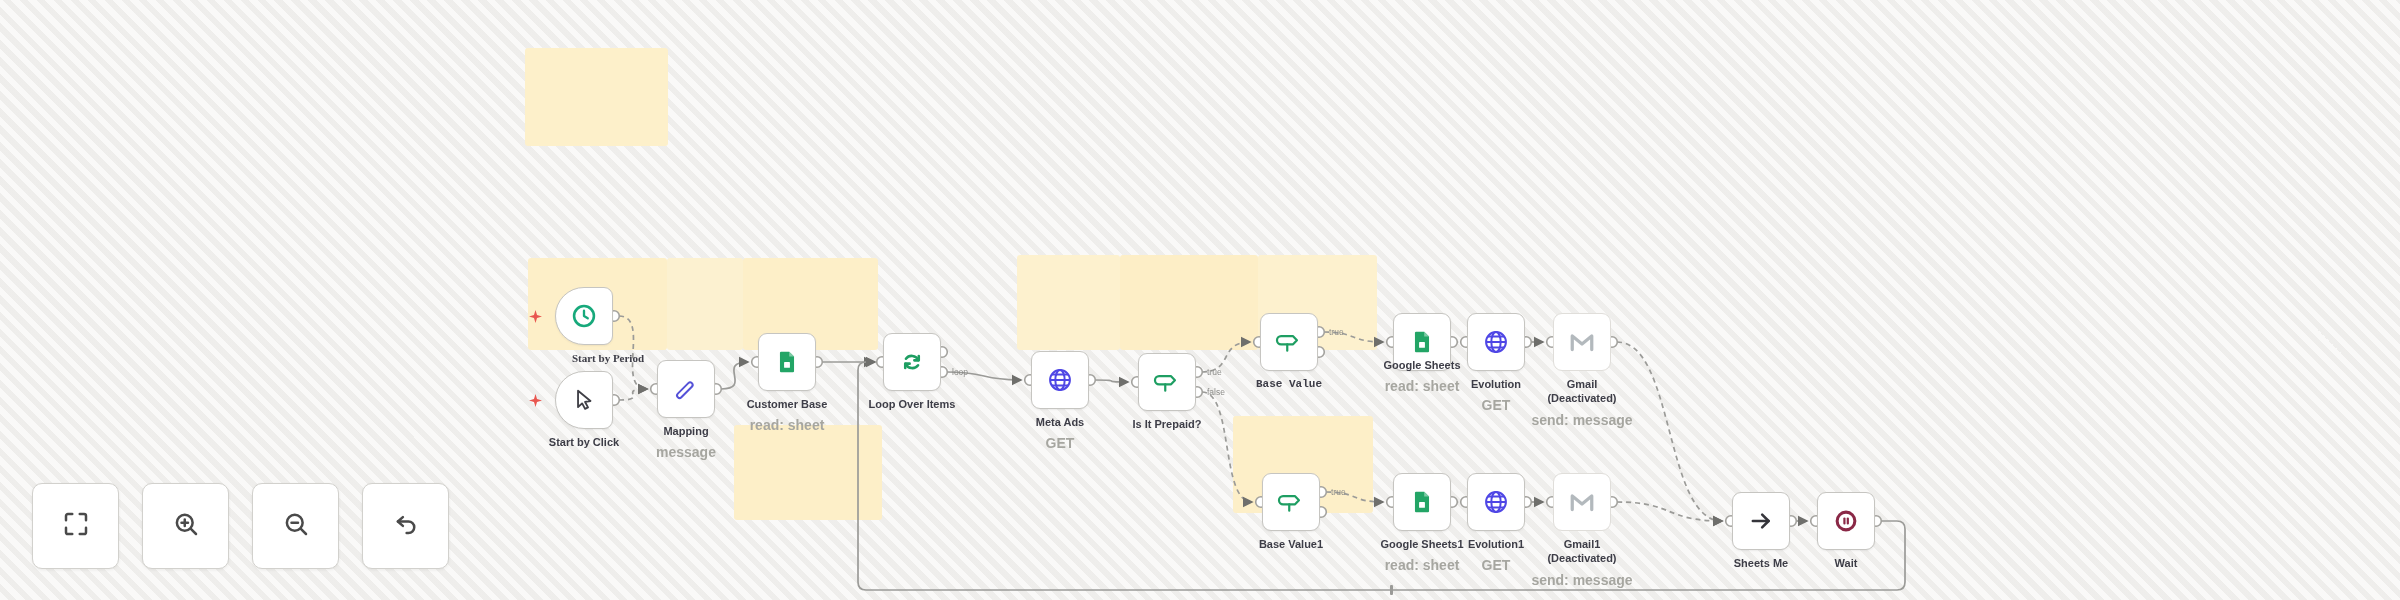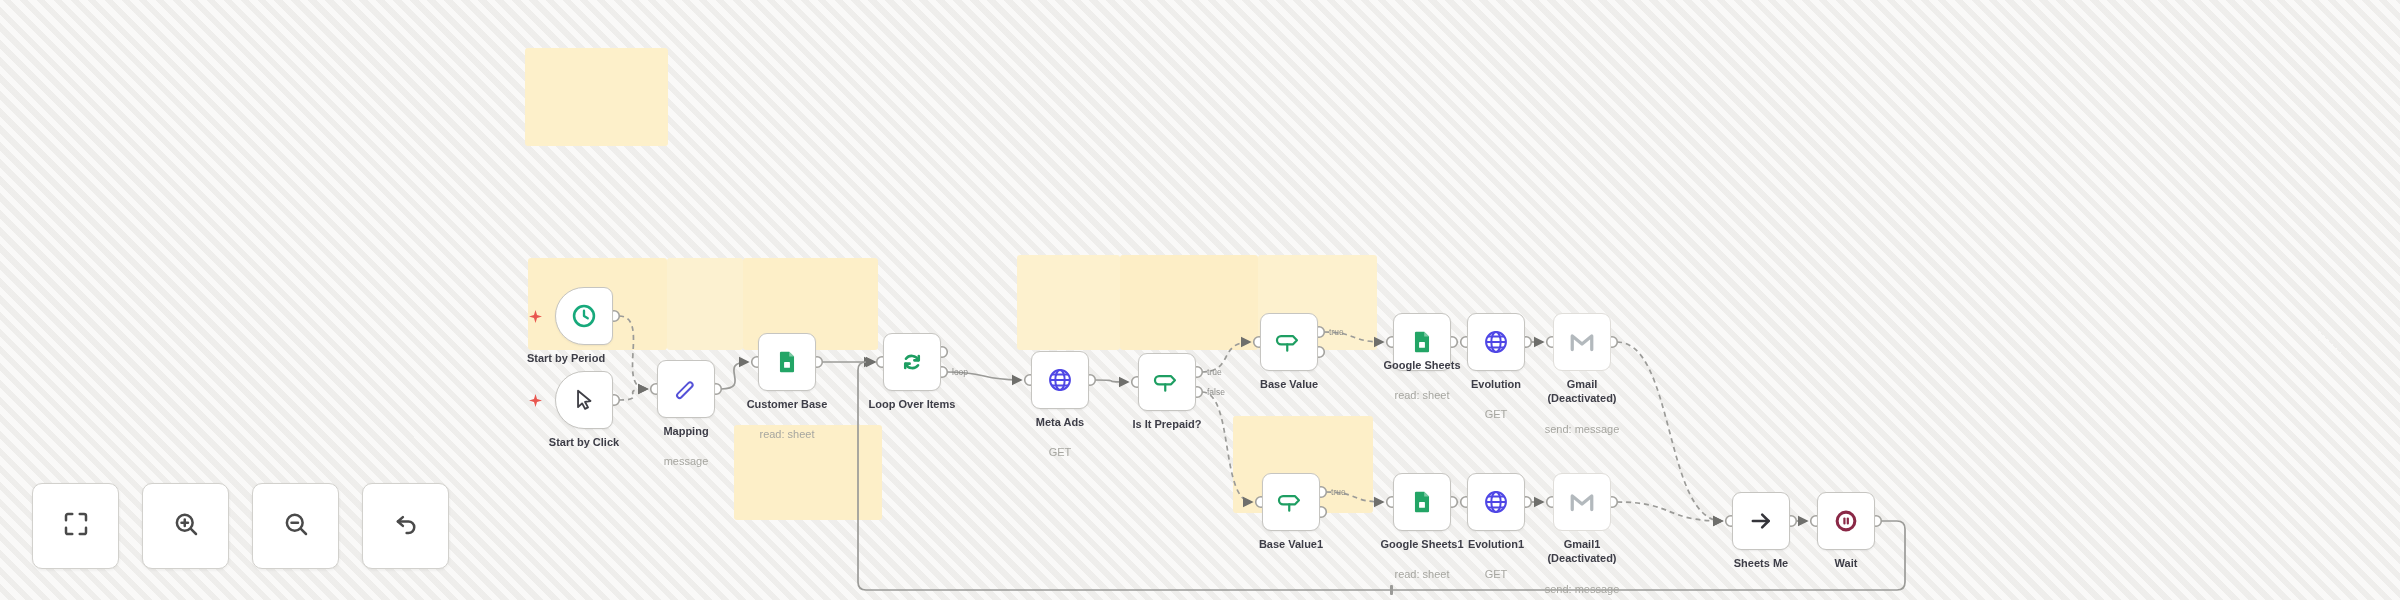--- a/index.html
+++ b/index.html
@@ -29,21 +29,21 @@
     box-sizing:border-box;cursor:pointer;
   }
   .node.trigger{border-radius:29px 9px 9px 29px;}
   .node.off{border-color:#e0deda;box-shadow:none;}
   .node.off .nicon{opacity:.75;}
   .nicon{display:flex;align-items:center;justify-content:center;}
   .nlabel{
     position:absolute;width:180px;text-align:center;
     font-size:11px;line-height:1.3;font-weight:bold;color:#3d3d47;z-index:3;
   }
-  .nsub{font-size:11px;font-weight:normal;color:#a6a6a0;margin-top:16px;}
+  .nsub{font-size:14px;font-weight:bold;color:#a6a6a0;margin-top:5px;}
   .redmark{position:absolute;z-index:3;}
   .toolbar{position:absolute;left:32px;top:483px;z-index:10;display:flex;gap:23px;}
   .tbtn{
     width:85px;height:84px;background:#fff;border:1.5px solid #d2d1cd;
     border-radius:10px;box-shadow:0 1px 3px rgba(60,60,55,.08);
     display:flex;align-items:center;justify-content:center;cursor:pointer;
   }
 </style>
 </head>
 <body>
@@ -129,21 +129,21 @@
     </svg>
   <div id="nodes">
       <div class="node trigger" style="left: 555px; top: 287px;">
         <span class="nicon">
           <svg width="28" height="28" viewBox="0 0 24 24" fill="none">
             <circle cx="12" cy="12" r="8.5" stroke="#17a97b" stroke-width="2.2"></circle>
             <path d="M12 7.5V12l3.2 2" stroke="#17a97b" stroke-width="2" stroke-linecap="round" stroke-linejoin="round"></path>
           </svg>
         </span>
       </div>
-      <div class="nlabel" style="left: 476px; top: 351px;">
+      <div class="nlabel" style="left: 518px; top: 351px; font-family: Liberation Serif, serif;">
         <div>Start by Period</div>
       </div>
       <div class="redmark" style="left: 529px; top: 309px;"><svg width="13" height="13" viewBox="0 0 12 12">
           <path d="M6 0L7.4 4.6 12 6 7.4 7.4 6 12 4.6 7.4 0 6 4.6 4.6z" fill="#e8564f"></path>
         </svg></div>
       <div class="node trigger" style="left: 555px; top: 371px;">
         <span class="nicon">
           <svg width="26" height="26" viewBox="0 0 24 24">
             <path d="M6.5 3.5l11.5 9.4-5 .9 2.7 5-2.7 1.4-2.7-5.1-3.8 3.4z" fill="#fff" stroke="#3f3f46" stroke-width="1.7" stroke-linejoin="round"></path>
           </svg>
@@ -218,21 +218,21 @@
         <div>Is It Prepaid?</div>
       </div>
       <div class="node" style="left: 1260px; top: 313px;">
         <span class="nicon">
           <svg width="28" height="28" viewBox="0 0 24 24" fill="none" stroke="#1e9e62" stroke-width="1.9" stroke-linejoin="round">
             <path d="M5.2 7h10.3l3.3 3.5-3.3 3.5H5.2A3.5 3.5 0 0 1 5.2 7z"></path>
             <path d="M10.5 14v5.5" stroke-linecap="round"></path>
           </svg>
         </span>
       </div>
-      <div class="nlabel" style="left: 1199px; top: 377px;">
+      <div class="nlabel" style="left: 1199px; top: 377px; font-family: Liberation Mono, monospace;">
         <div>Base Value</div>
       </div>
       <div class="node" style="left: 1393px; top: 313px;">
         <span class="nicon">
           <svg width="26" height="26" viewBox="0 0 24 24">
             <path d="M6.5 2.5h7.5l4.5 4.5v13.5a1 1 0 0 1-1 1h-11a1 1 0 0 1-1-1v-17a1 1 0 0 1 1-1z" fill="#23a566"></path>
             <path d="M14 2.5l4.5 4.5H14z" fill="#7fcba6"></path>
             <rect x="9.3" y="12" width="5.4" height="5.4" rx="0.6" fill="#fff"></rect>
           </svg>
         </span>

